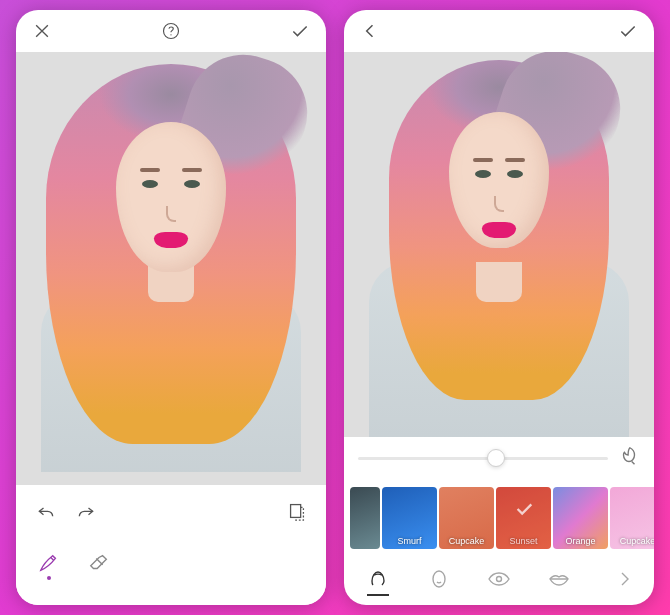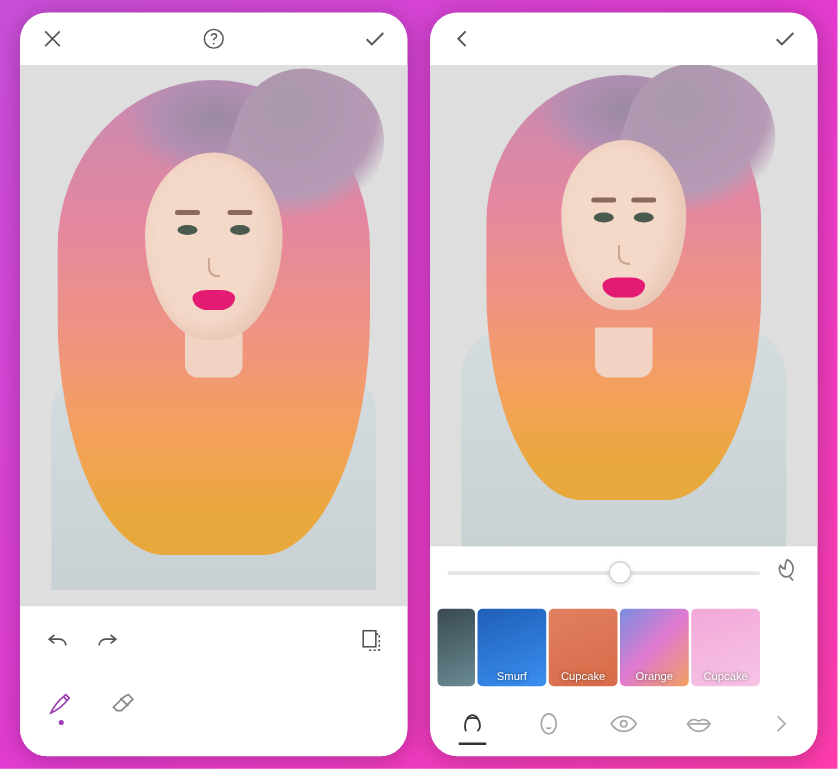--- a/index.html
+++ b/index.html
@@ -242,20 +242,26 @@
   </div>
 
   <div class="swatches" id="swatch-row">
       <div class="sw partial-l" style="background: linear-gradient(160deg, rgb(58, 74, 82) 0%, rgb(106, 138, 146) 100%);"></div>
       <div class="sw" style="background: linear-gradient(160deg, rgb(31, 95, 184) 0%, rgb(58, 143, 240) 100%);">
         <span class="lbl">Smurf</span>
       </div>
       <div class="sw" style="background: linear-gradient(160deg, rgb(224, 128, 96) 0%, rgb(216, 106, 72) 100%);">
         <span class="lbl">Cupcake</span>
       </div>
+      <div class="sw sel" style="background: linear-gradient(160deg, rgb(210, 74, 61) 0%, rgb(232, 106, 72) 100%);">
+        <span class="lbl">Sunset</span>
+        <span class="check"><svg viewBox="0 0 24 24" fill="none" stroke="currentColor" stroke-width="2.5">
+            <path d="M5 12l5 5L20 7"></path>
+          </svg></span>
+      </div>
       <div class="sw" style="background: linear-gradient(135deg, rgb(122, 141, 224) 0%, rgb(224, 122, 208) 50%, rgb(240, 160, 96) 100%);">
         <span class="lbl">Orange</span>
       </div>
       <div class="sw" style="background: linear-gradient(160deg, rgb(242, 168, 216) 0%, rgb(246, 196, 229) 100%);">
         <span class="lbl">Cupcake</span>
       </div>
     </div>
 
   <div class="p2-tabs">
     <div class="tab active">

